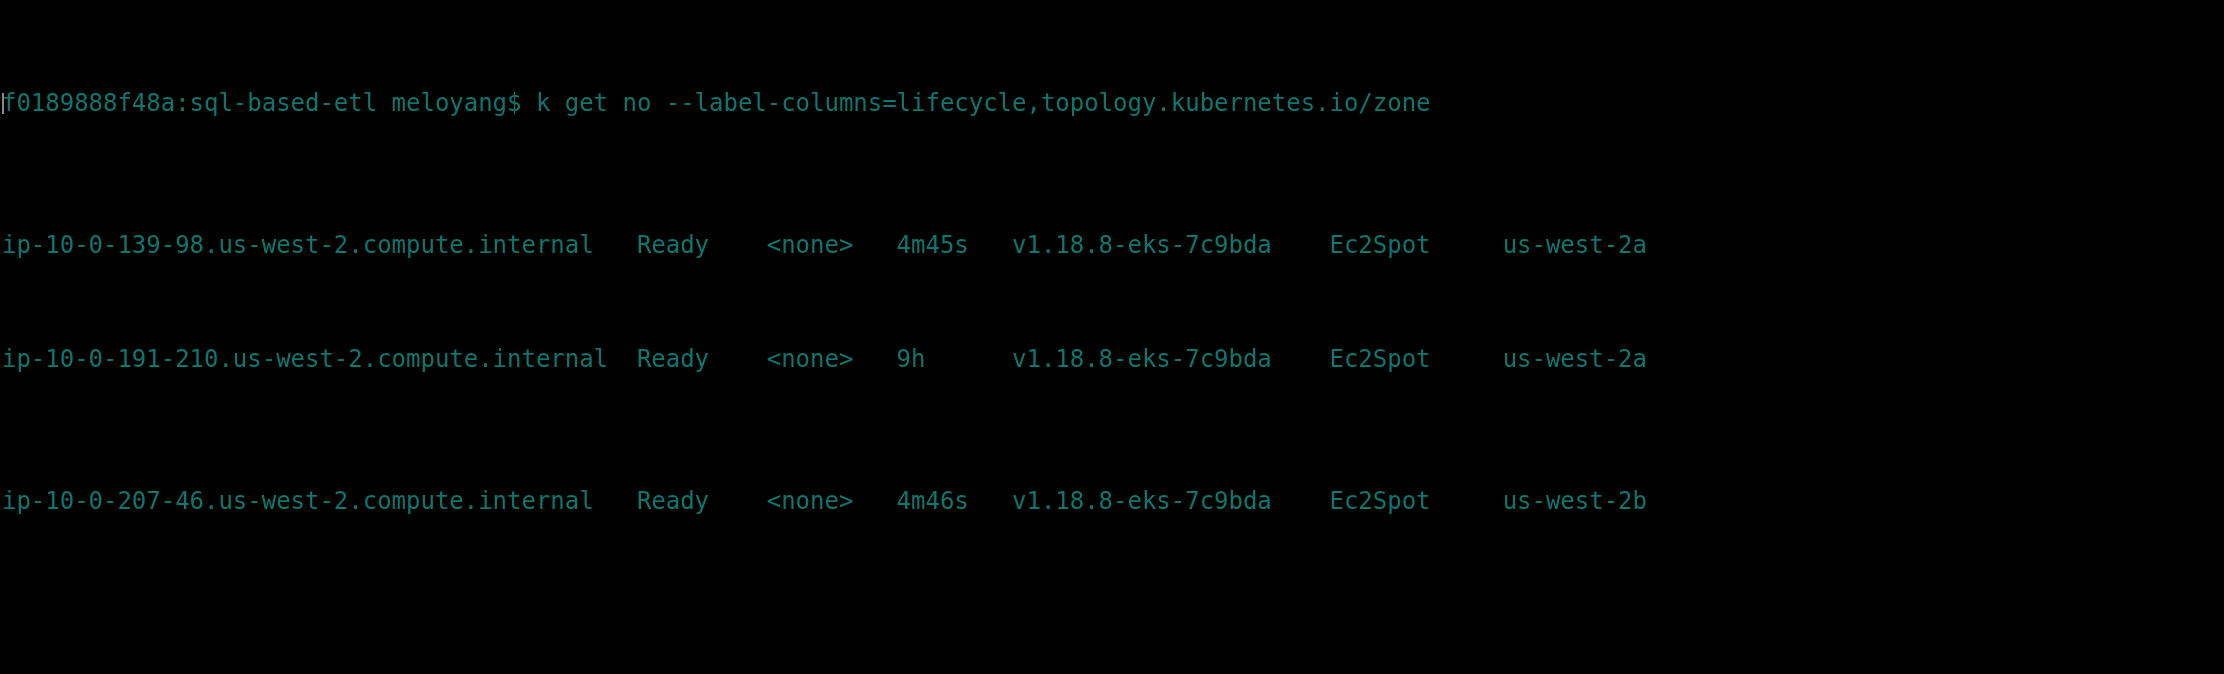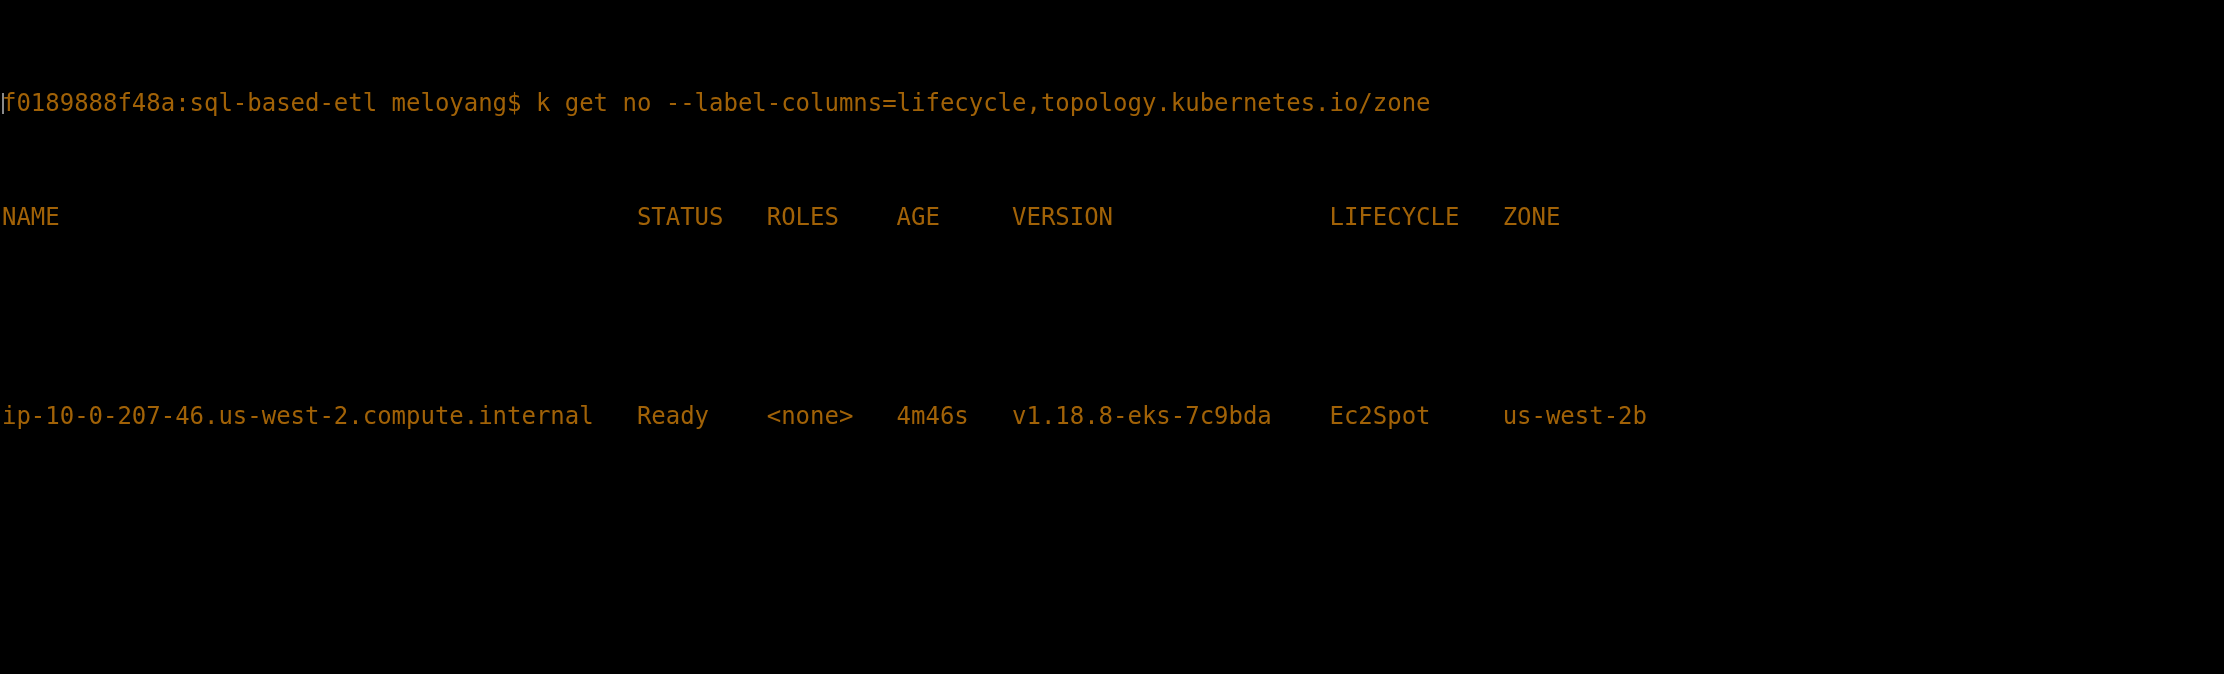--- a/index.html
+++ b/index.html
@@ -10,21 +10,21 @@
   body {
     width: 2224px;
     height: 674px;
     overflow: hidden;
     font-family: "DejaVu Sans Mono", "Liberation Mono", monospace;
   }
   #terminal {
     width: 2224px;
     height: 674px;
     background: #000000;
-    color: #a16207;
+    color: #0f766e;
     font-family: "DejaVu Sans Mono", "Liberation Mono", monospace;
     font-size: 24px;
     line-height: 28.4px;
     letter-spacing: -0.02px;
     white-space: pre;
     padding: 4px 0 0 2px;
     box-sizing: border-box;
     overflow: hidden;
   }
   .line {
@@ -43,23 +43,24 @@
   }
   .seg { white-space: pre; }
 </style>
 </head>
 <body>
 
 <div id="terminal">
 
   <div class="line"><span class="cursor-bar"></span><span class="seg">f0189888f48a:sql-based-etl meloyang$ k get no --label-columns=lifecycle,topology.kubernetes.io/zone</span></div>
 
-  <div class="line"><span class="seg">NAME                                        STATUS   ROLES    AGE     VERSION               LIFECYCLE   ZONE</span></div>
 
+  <div class="line"><span class="seg">ip-10-0-139-98.us-west-2.compute.internal   Ready    &lt;none&gt;   4m45s   v1.18.8-eks-7c9bda    Ec2Spot     us-west-2a</span></div>
 
+  <div class="line"><span class="seg">ip-10-0-191-210.us-west-2.compute.internal  Ready    &lt;none&gt;   9h      v1.18.8-eks-7c9bda    Ec2Spot     us-west-2a</span></div>
 
 
   <div class="line"><span class="seg">ip-10-0-207-46.us-west-2.compute.internal   Ready    &lt;none&gt;   4m46s   v1.18.8-eks-7c9bda    Ec2Spot     us-west-2b</span></div>
 
   
 
   
 
   
 

